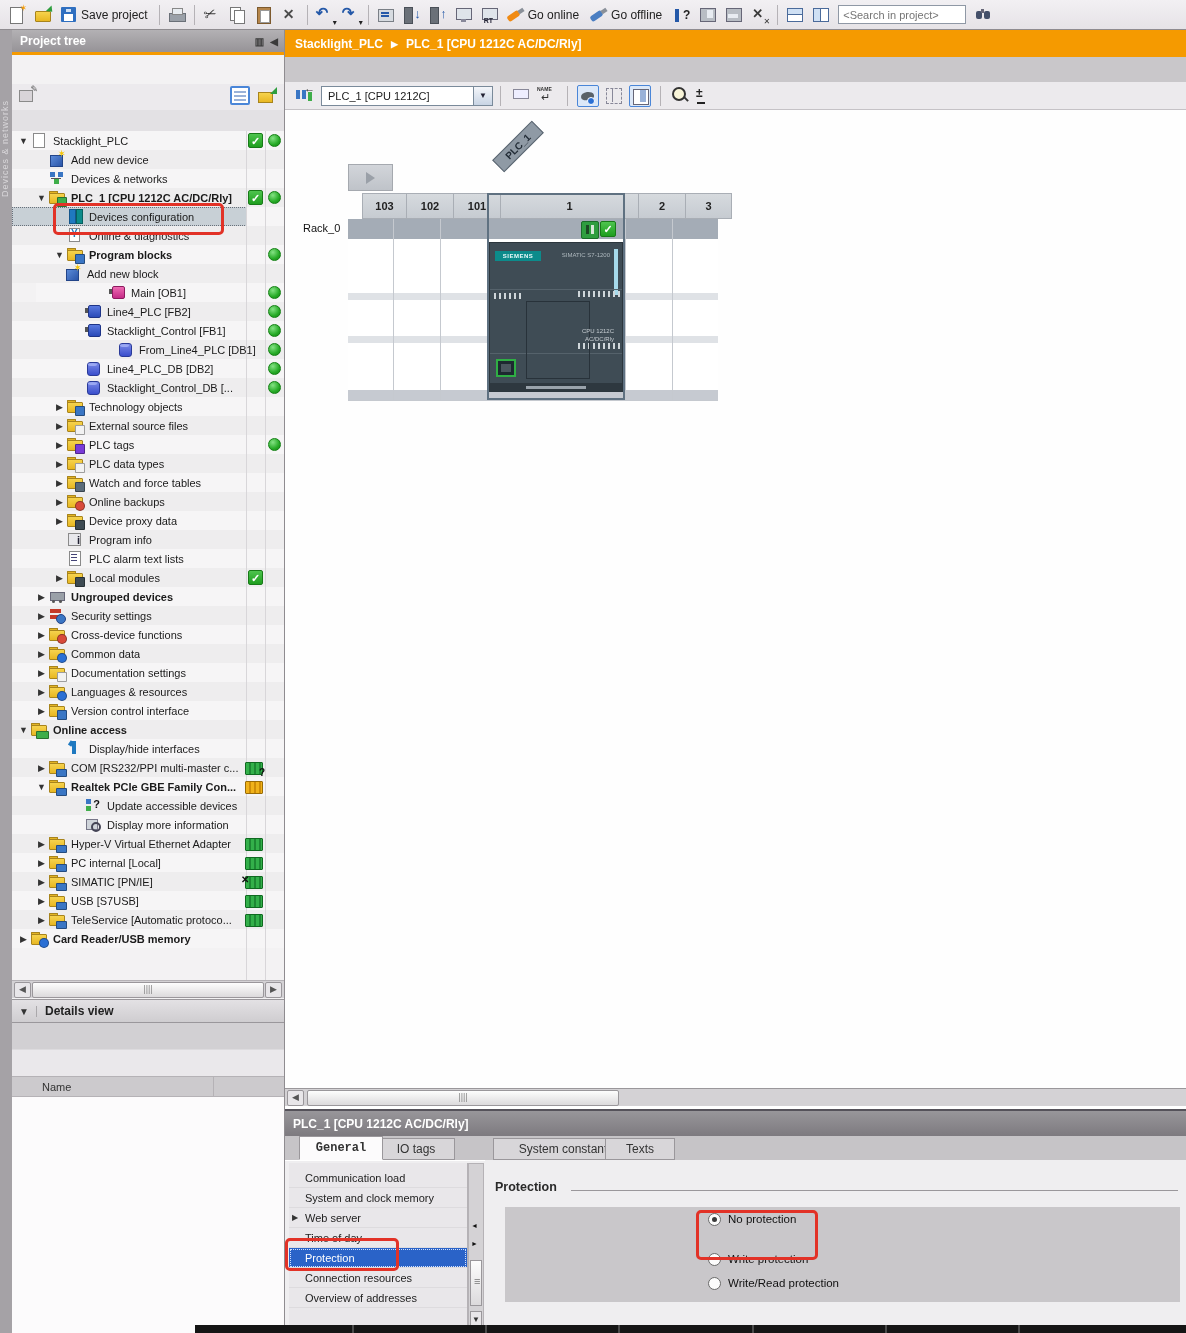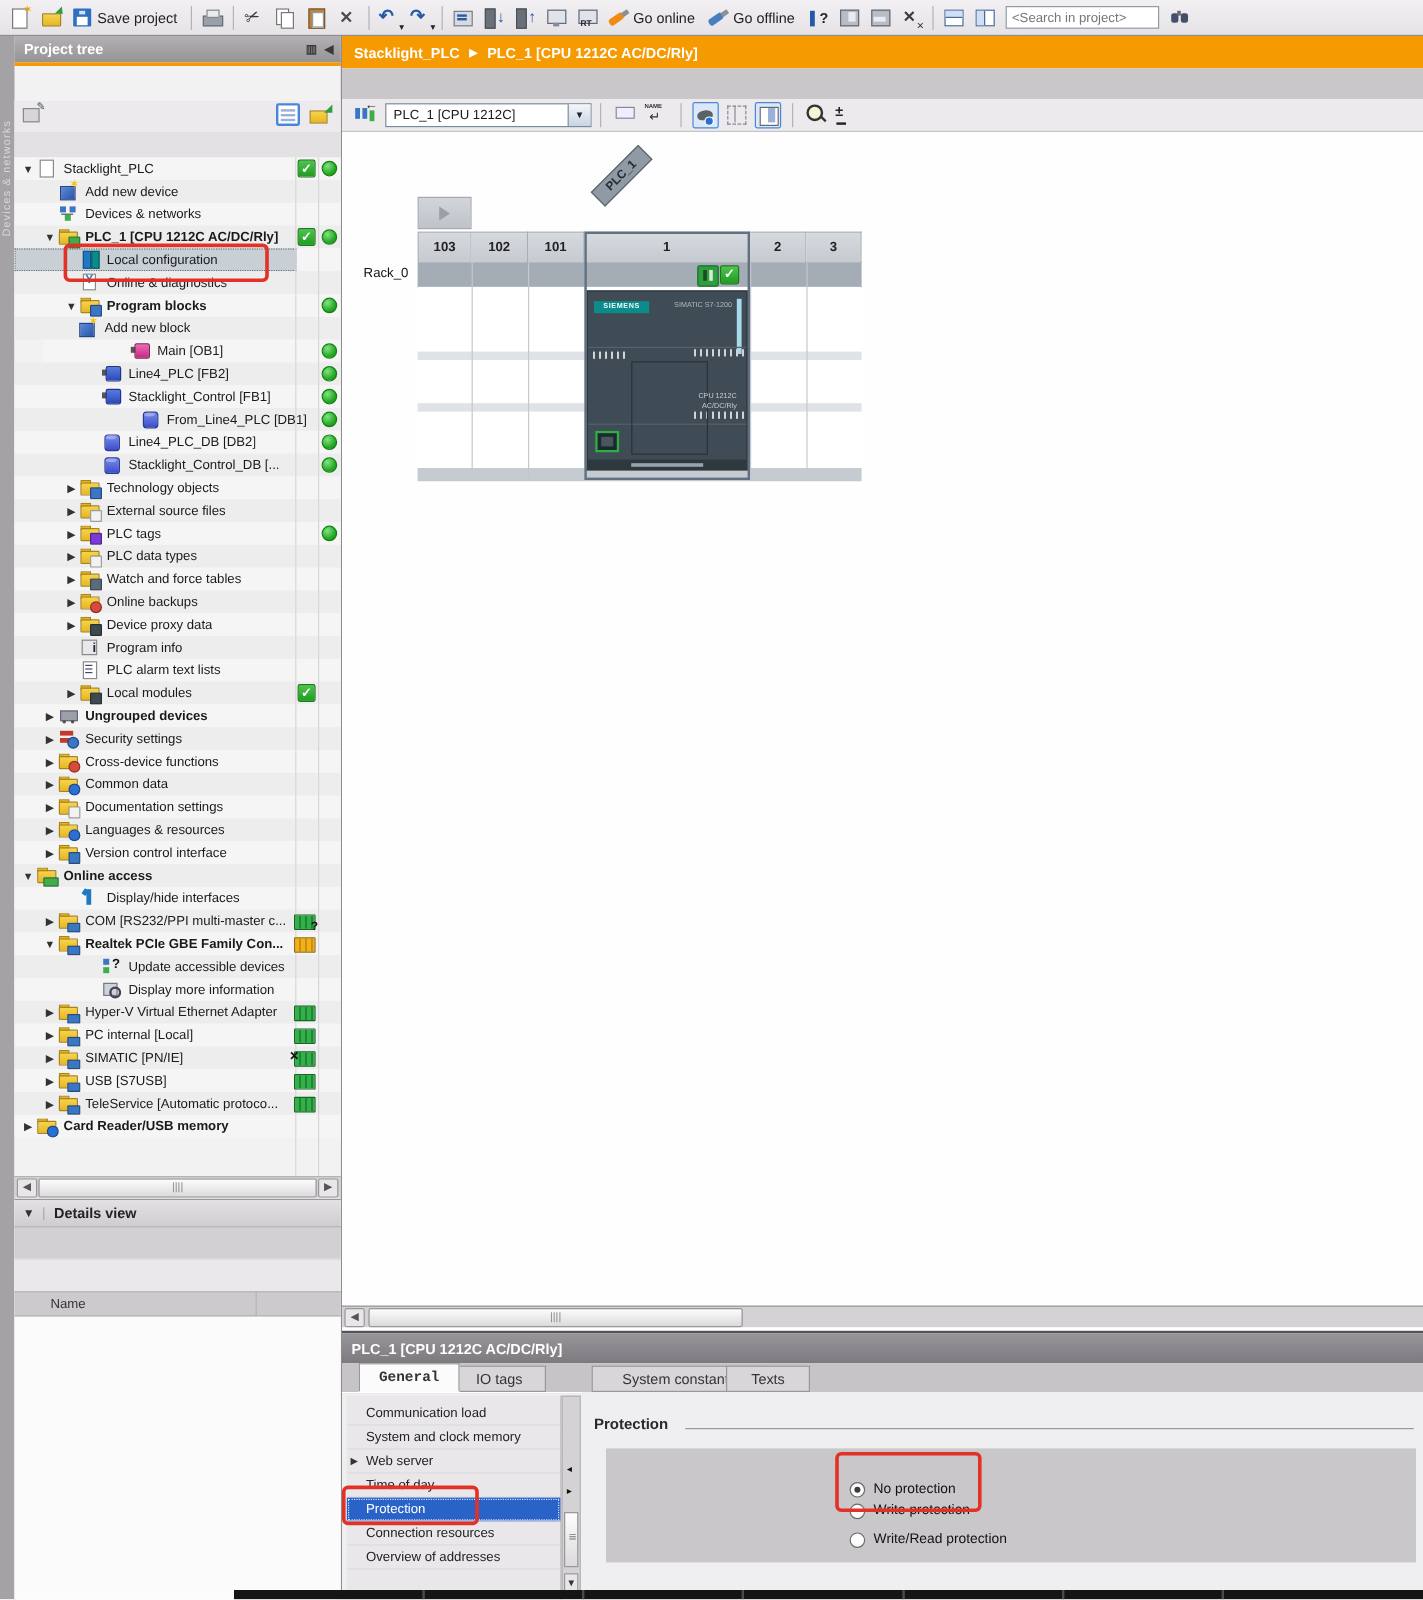--- a/index.html
+++ b/index.html
@@ -185,21 +185,21 @@
   .dtb-pm::before{content:"±";position:absolute;left:2px;top:1px;}
   .dtb-pm::after{content:"";position:absolute;left:3px;bottom:3px;width:8px;height:2px;background:#222;}
   
   #canvas{position:absolute;left:0;top:80px;width:100%;height:978px;background:#fefefe;}
   #plc-tag{position:absolute;left:205px;top:28px;width:54px;height:15px;background:#8f9aa5;border:1px solid #5a6570;
     transform:rotate(-45deg);color:#222c36;font-weight:bold;font-size:10px;text-align:center;line-height:15px;}
   #rack-expand{position:absolute;left:63px;top:54px;width:45px;height:27px;background:linear-gradient(#d2d5da,#bfc3c9);border:1px solid #a5a9af;box-sizing:border-box;}
   #rack-expand::after{content:"";position:absolute;left:17px;top:7px;width:0;height:0;border-left:9px solid #9aa0a8;border-top:6px solid transparent;border-bottom:6px solid transparent;}
   #rack-label{position:absolute;left:18px;top:112px;font-size:11px;color:#111;}
   #rack{position:absolute;left:63px;top:83px;width:370px;height:207px;}
-  .rk-head{position:absolute;left:0;top:0;height:26px;display:flex;justify-content:space-between;}
+  .rk-head{position:absolute;left:14px;top:0;height:26px;display:flex;justify-content:space-between;}
   .rk-cell{height:26px;background:linear-gradient(#d6dade,#c6cbd1);border:1px solid #a9aeb5;border-left:none;box-sizing:border-box;
     font-weight:bold;font-size:11px;color:#222;display:flex;align-items:center;justify-content:center;}
   .rk-cell:first-child{border-left:1px solid #a9aeb5;}
   .rk-rail{position:absolute;left:0;top:26px;width:100%;height:20px;background:#a4acb6;border-bottom:1px solid #8f97a1;}
   .rk-body{position:absolute;left:0;top:46px;width:100%;height:161px;background:#fff;border-bottom:1px solid #c5c9cf;}
   .rk-band{position:absolute;left:0;width:100%;background:#dfe2e6;}
   .rk-colline{position:absolute;top:26px;bottom:0;width:0;border-left:1px solid #c5c9cf;}
   #slot1-frame{position:absolute;top:0;height:207px;border:2px solid #5f7181;box-sizing:border-box;z-index:6;}
   .rail-chip{position:absolute;top:28px;width:16px;height:16px;background:#2f9e3f;border:1px solid #1a6e28;border-radius:2px;z-index:7;}
   .rail-chip::after{content:"";position:absolute;left:4px;top:3px;width:3px;height:9px;background:#1c4a24;box-shadow:5px 0 0 #d8e8d8;}
@@ -385,21 +385,21 @@
           <span class="tico tf">
             <span class="ov ov-green"></span>
           </span>
           <span class="lab">PLC_1 [CPU 1212C AC/DC/Rly]</span>
           <span class="st-check">✓</span>
           <span class="st-dot"></span>
         </div>
         <div class="trow sel" style="padding-left: 40px;">
           <span class="exp"></span>
           <span class="tico ti-config"></span>
-          <span class="lab">Local configuration</span>
+          <span class="lab">Devices configuration</span>
         </div>
         <div class="trow alt" style="padding-left: 40px;">
           <span class="exp"></span>
           <span class="tico ti-diag"></span>
           <span class="lab">Online &amp; diagnostics</span>
         </div>
         <div class="trow bold" style="padding-left: 40px;">
           <span class="exp">▼</span>
           <span class="tico tf">
             <span class="ov ov-blue"></span>
@@ -781,21 +781,21 @@
         <span class="mini" style="top:76px">►</span>
         <span class="vthumb"></span>
         <span class="down">▼</span>
       </div>
       <div id="pr-content">
         <div class="sect-head" style="top:20px">
           <span>Protection</span>
             <span class="rule"></span>
         </div>
         <div id="prot-box">
-            <div class="radio-row" style="top: 26px;">
+            <div class="radio-row" style="top: 4px;">
               <span class="radio on"></span>
               <span>No protection</span>
             </div>
             <div class="radio-row" style="top: 44px;">
               <span class="radio"></span>
               <span>Write protection</span>
             </div>
             <div class="radio-row" style="top: 68px;">
               <span class="radio"></span>
               <span>Write/Read protection</span>

